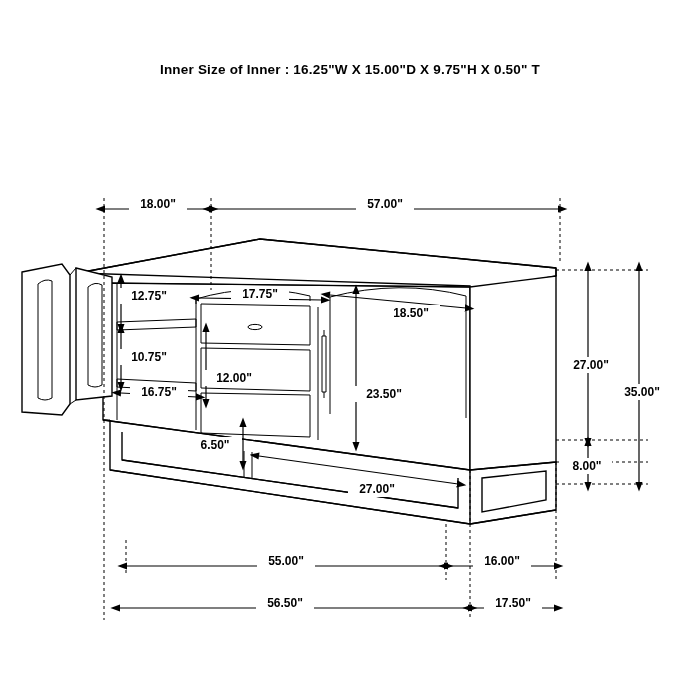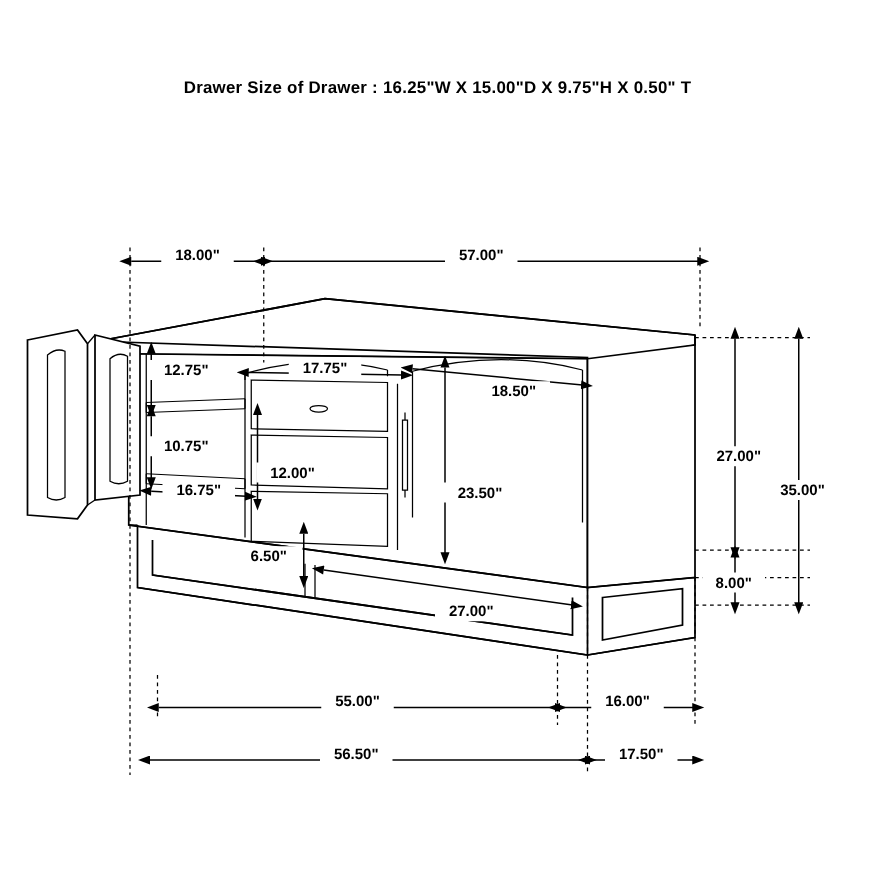--- a/index.html
+++ b/index.html
@@ -74,21 +74,21 @@
   .label-bg {
     fill: #ffffff;
   }
 </style>
 </head>
 <body>
 
 <div id="stage">
 
   <div class="title">
-    <span class="lead">Drawer Size of Drawer</span>
+    <span class="lead">Inner Size of Inner</span>
     <span class="val">: 16.25"W X 15.00"D X 9.75"H X 0.50" T</span>
   </div>
 
   <svg class="figure" viewBox="0 0 700 700">
 
     <g>
 
       <path class="body-line white-fill" d="M 78 273 L 260 239 L 556 268 L 556 276 L 470 292 L 470 286 Z"></path>
       <path class="body-line" d="M 78 273 L 260 239 L 556 268"></path>
       <path class="body-line" d="M 556 268 L 556 276"></path>

